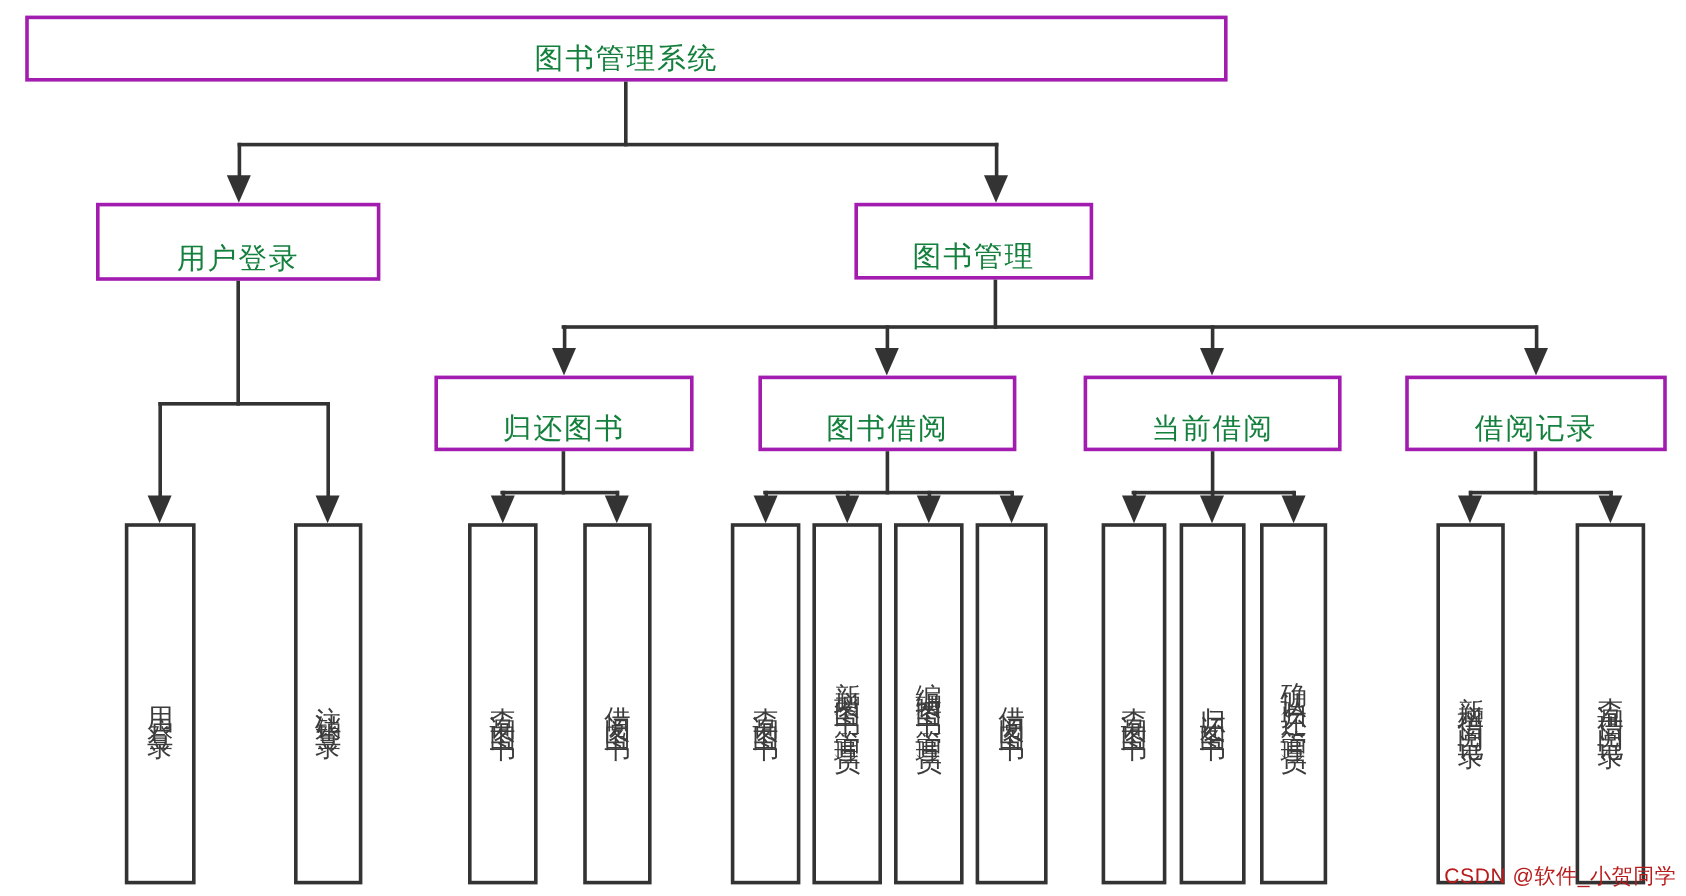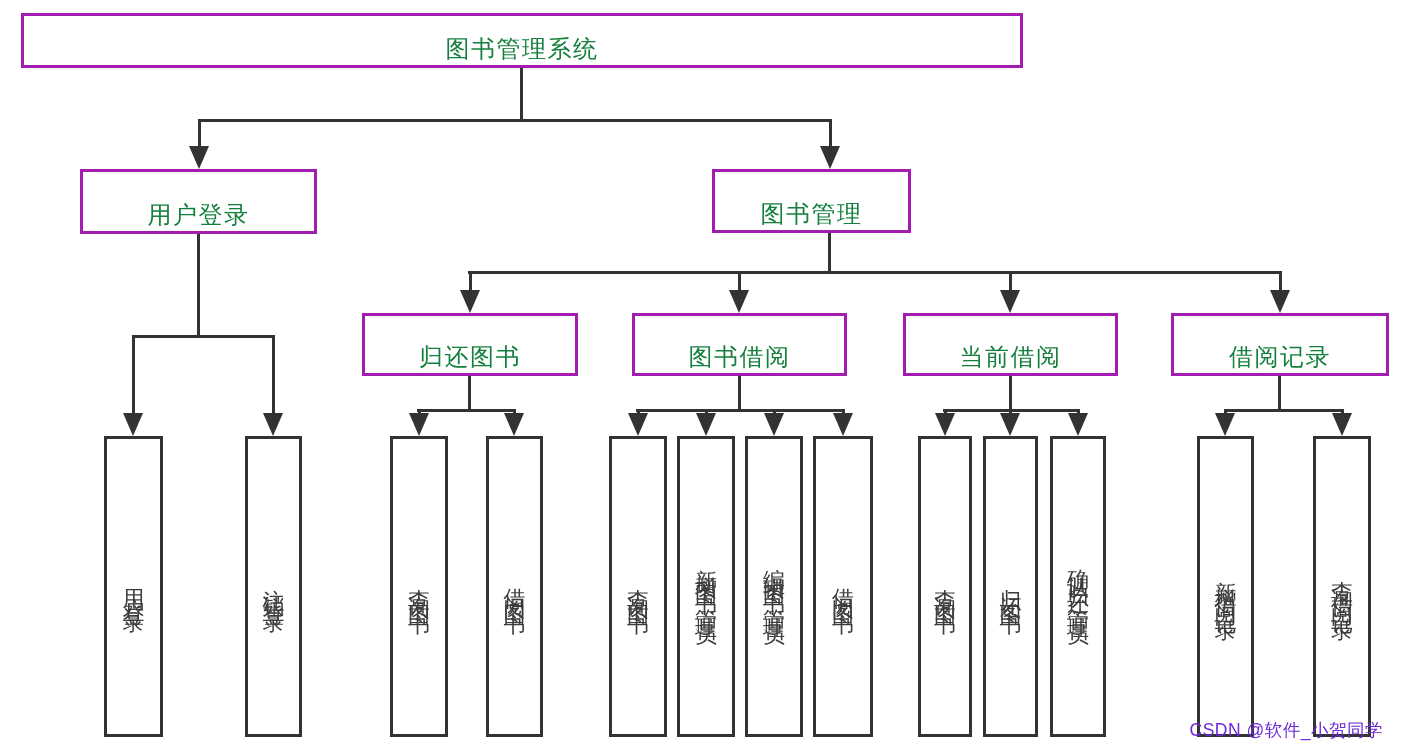--- a/index.html
+++ b/index.html
@@ -104,22 +104,22 @@
   #a-cur-l1    { left:935px;  top:409px; height:27px; }
   #a-cur-l2    { left:1000px; top:409px; height:27px; }
   #a-cur-l3    { left:1068px; top:409px; height:27px; }
 
   #c-recs-stem { left:1278px; top:376px; height:36px; }
   #c-recs-h    { left:1224px; top:409px; width:120px; }
   #a-recs-l1   { left:1215px; top:409px; height:27px; }
   #a-recs-l2   { left:1332px; top:409px; height:27px; }
 
   .watermark {
-    position:absolute; right:22px; bottom:5px;
-    color:#6d28d9; font-size:17.5px; letter-spacing:0.5px;
+    position:absolute; right:8px; bottom:5px;
+    color:#b91c1c; font-size:17.5px; letter-spacing:0.5px;
     white-space:nowrap;
   }
 </style>
 </head>
 <body>
 
 <div class="stage">
 
   <div class="node" id="n-root">
     <span>图书管理系统</span>

